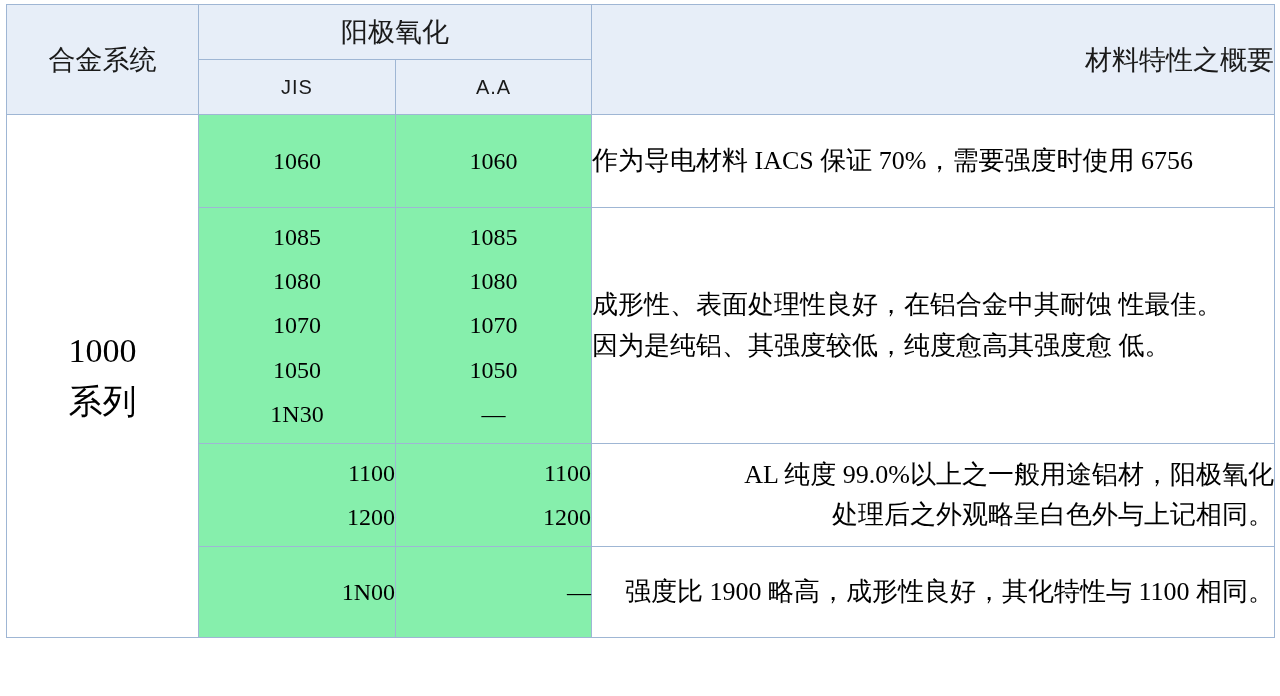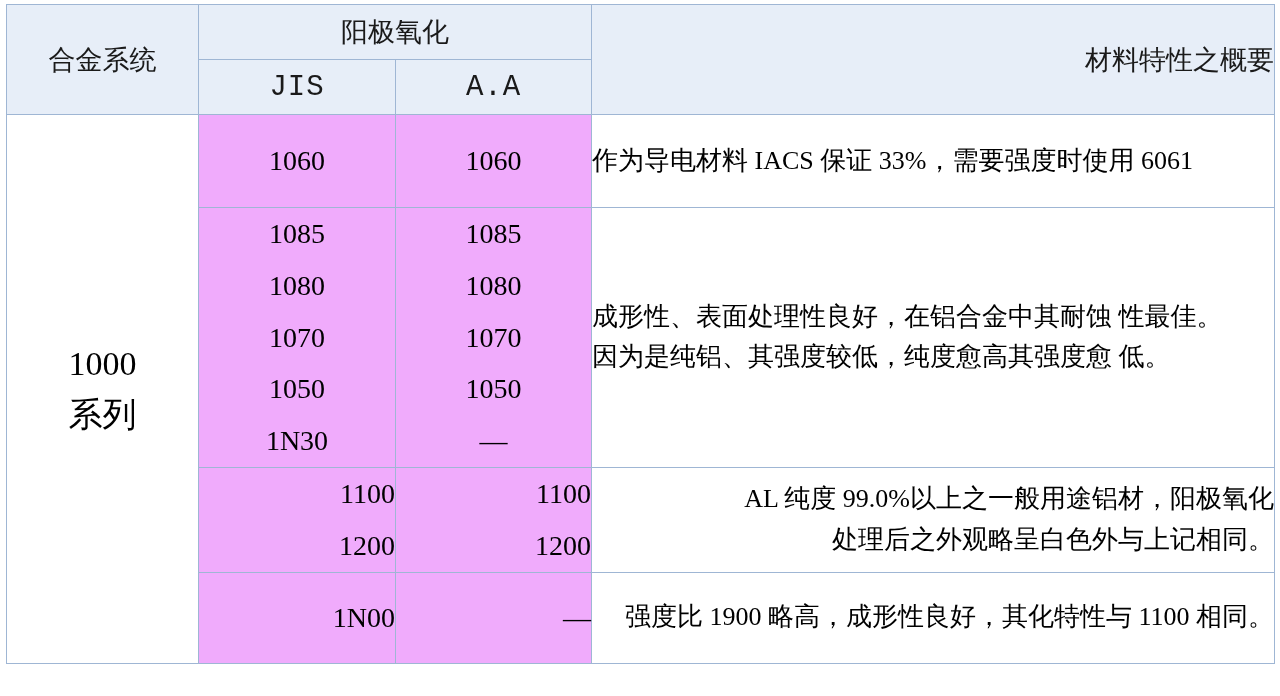--- a/index.html
+++ b/index.html
@@ -45,41 +45,41 @@
   .hdr-sys {
     height: 108px;
     font-size: 27px;
   }
   .hdr-num {
     height: 54px;
     font-size: 27px;
   }
   .hdr-sub {
     height: 54px;
-    font-size: 29px;
-    font-family: Liberation Mono, monospace;
+    font-size: 20px;
+    font-family: Liberation Sans, sans-serif;
     letter-spacing: 1px;
   }
   .hdr-desc {
     height: 108px;
     font-size: 27px;
     text-align: right;
   }
   
   .c-sys {
     text-align: center;
     font-size: 34px;
     line-height: 1.5;
     background: #ffffff;
   }
   .c-code {
     text-align: center;
-    font-size: 28px;
+    font-size: 24px;
     line-height: 1.85;
-    background: #f0abfc;
+    background: #86efac;
     font-family: "Liberation Serif", "DejaVu Serif", serif;
   }
   .c-desc {
     text-align: left;
     font-size: 26px;
     line-height: 1.55;
     background: #ffffff;
     padding: 6px 10px 8px 10px;
   }
   .c-desc .line {
@@ -123,22 +123,22 @@
           <span class="code-line">1000</span>
           <span class="code-line">系列</span>
         </td>
         <td class="c-code">
           <span class="code-line">1060</span>
         </td>
         <td class="c-code">
           <span class="code-line">1060</span>
         </td>
         <td class="c-desc">
-          <span class="line">作为导电材料 IACS 保证 33%，需要强度时使用</span>
-          <span class="line">6061</span>
+          <span class="line">作为导电材料 IACS 保证 70%，需要强度时使用</span>
+          <span class="line">6756</span>
         </td>
       </tr>
       <tr class="r2">
         <td class="c-code">
           <span class="code-line">1085</span>
           <span class="code-line">1080</span>
           <span class="code-line">1070</span>
           <span class="code-line">1050</span>
           <span class="code-line">1N30</span>
         </td>

